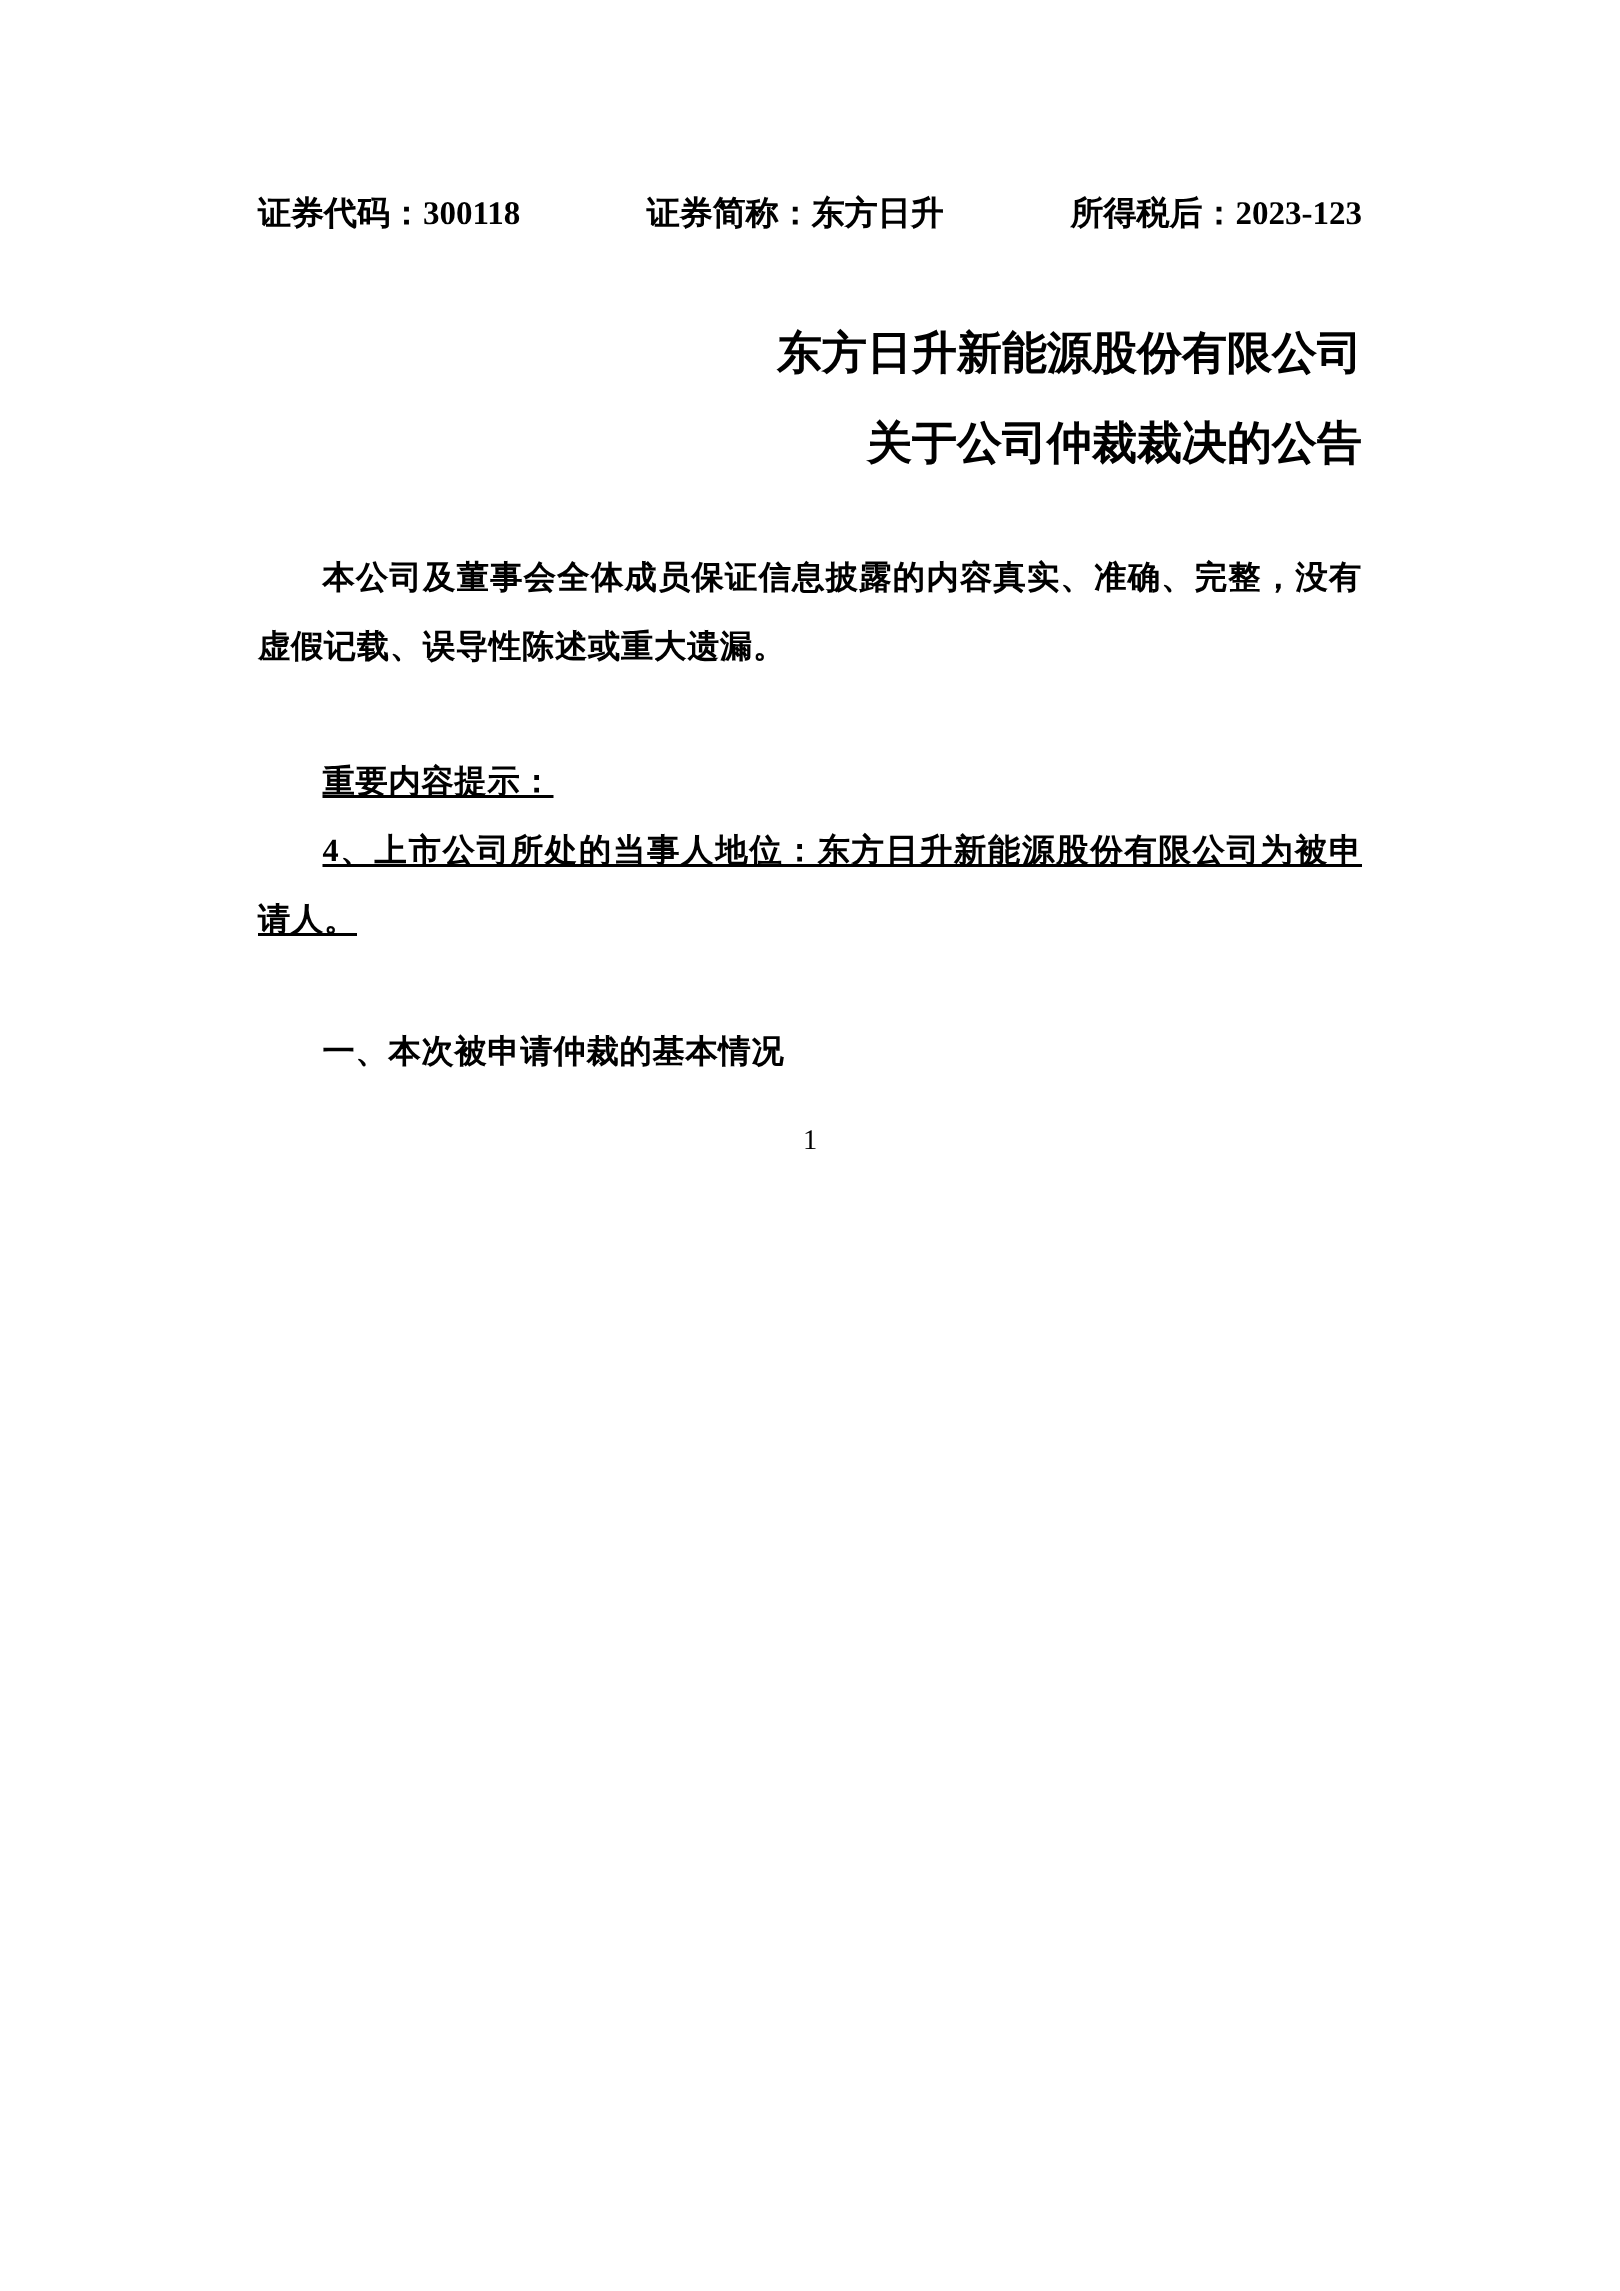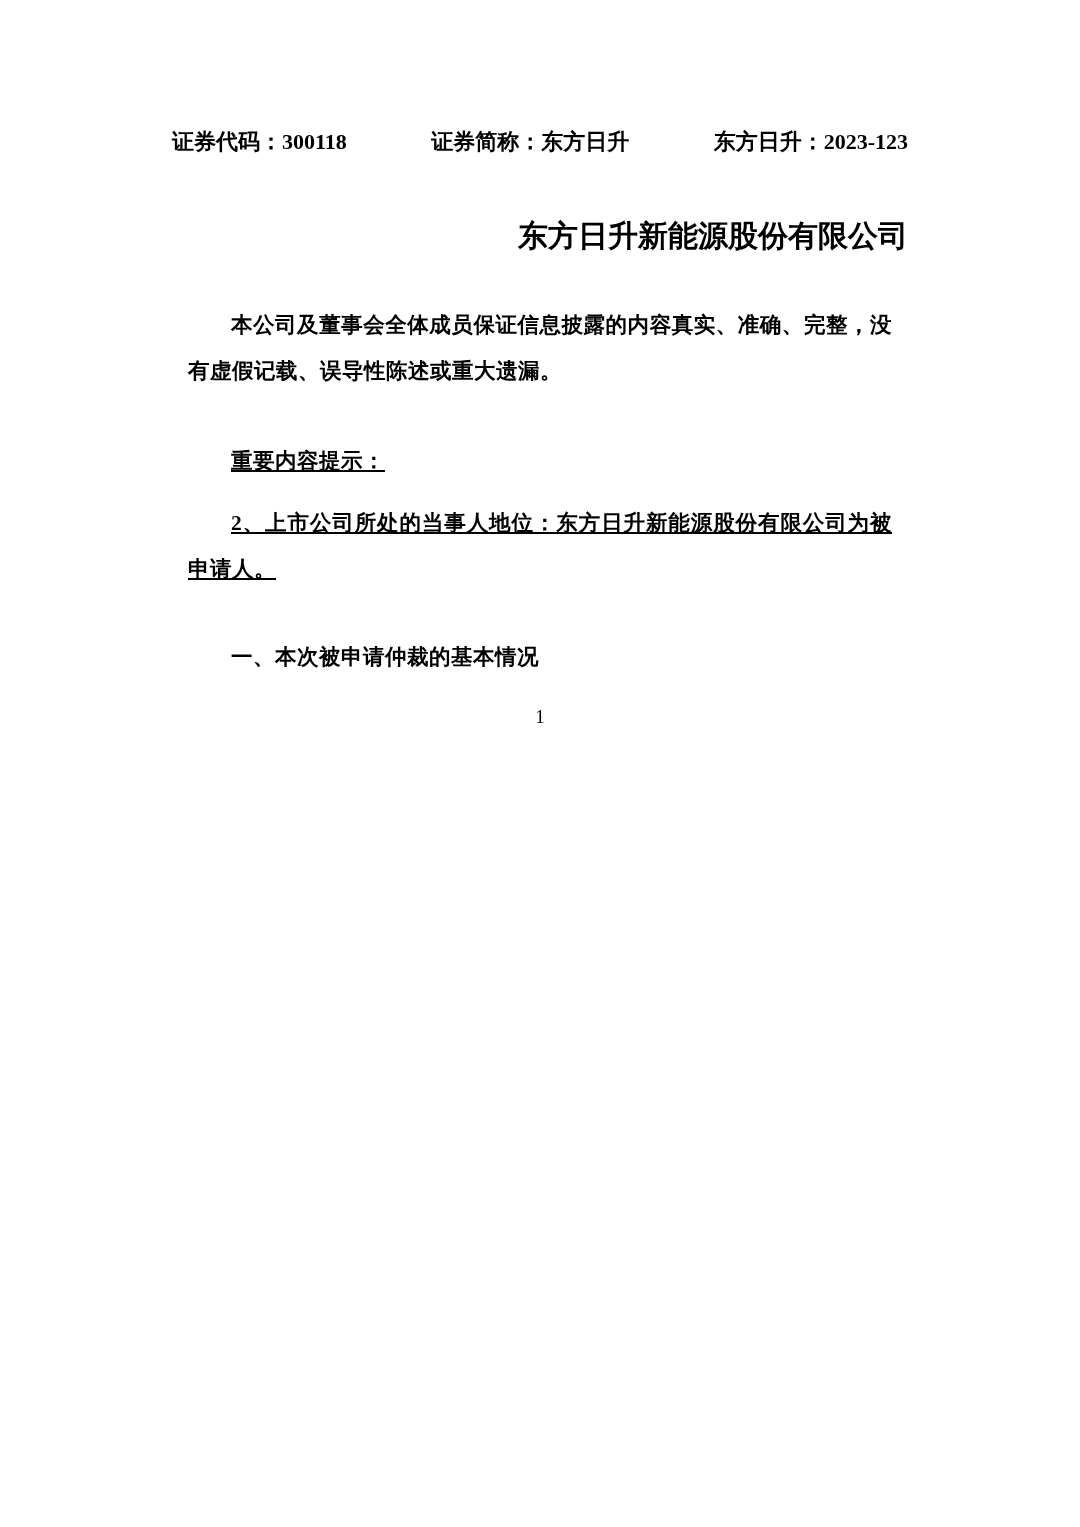--- a/index.html
+++ b/index.html
@@ -29,21 +29,21 @@
   }
   .doc-title {
     margin-top: 48px;
     text-align: right;
     font-size: 30px;
     font-weight: bold;
     line-height: 60px;
   }
   .doc-title .title-line { display: block; }
   p {
-    margin: 16px;
+    margin: 0;
     font-size: 21.5px;
     line-height: 46px;
     text-indent: 2em;
     text-align: justify;
     letter-spacing: 0.5px;
   }
   .disclaimer {
     margin-top: 36px;
     font-weight: bold;
   }
@@ -63,32 +63,33 @@
   }
 </style>
 </head>
 <body>
 
 <div class="page">
 
   <div class="doc-header">
     <span><span>证券代码：</span><span>300118</span></span>
     <span><span>证券简称：</span><span>东方日升</span></span>
-    <span><span>东方日升：</span><span>2023-123</span></span>
+    <span><span>所得税后：</span><span>2023-123</span></span>
   </div>
 
   <h1 class="doc-title">
     <span class="title-line">东方日升新能源股份有限公司</span>
+    <span class="title-line">关于公司仲裁裁决的公告</span>
   </h1>
 
   <p class="disclaimer">本公司及董事会全体成员保证信息披露的内容真实、准确、完整，没有虚假记载、误导性陈述或重大遗漏。</p>
 
   <div class="highlights">
     <p>重要内容提示：</p>
-    <p>2、上市公司所处的当事人地位：东方日升新能源股份有限公司为被申请人。</p>
+    <p>4、上市公司所处的当事人地位：东方日升新能源股份有限公司为被申请人。</p>
   </div>
 
   <p class="section-heading">一、本次被申请仲裁的基本情况</p>
 
 
   <div class="page-footer">1</div>
 
 </div>
 
 </body></html>

